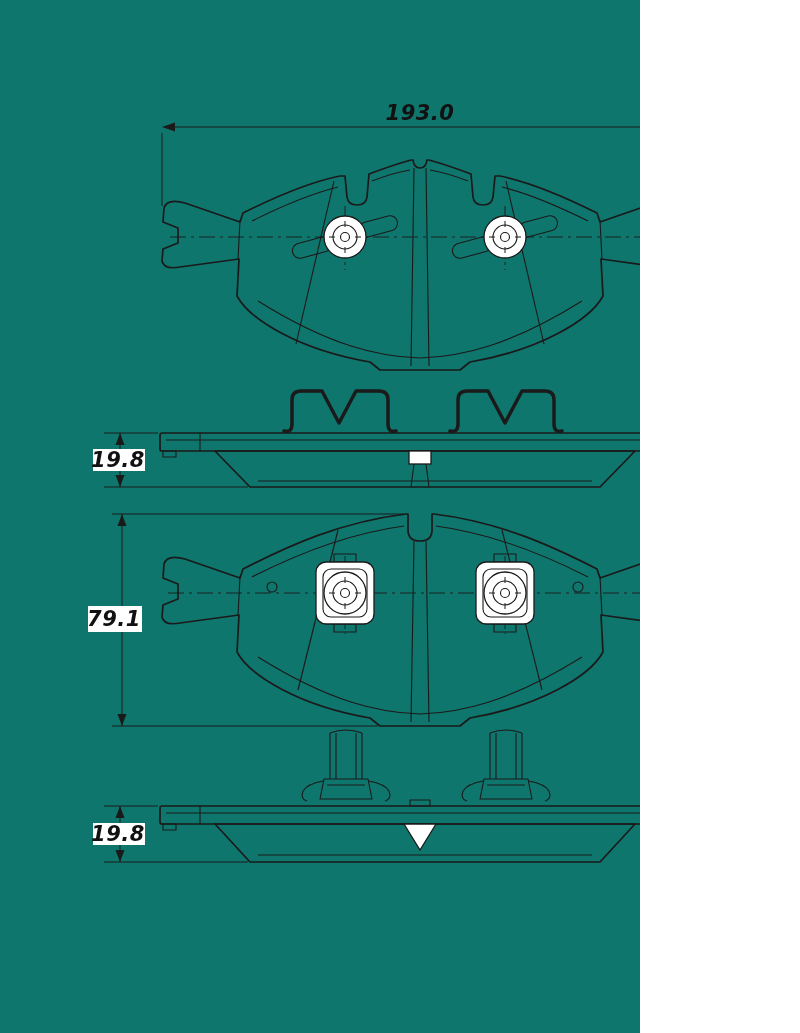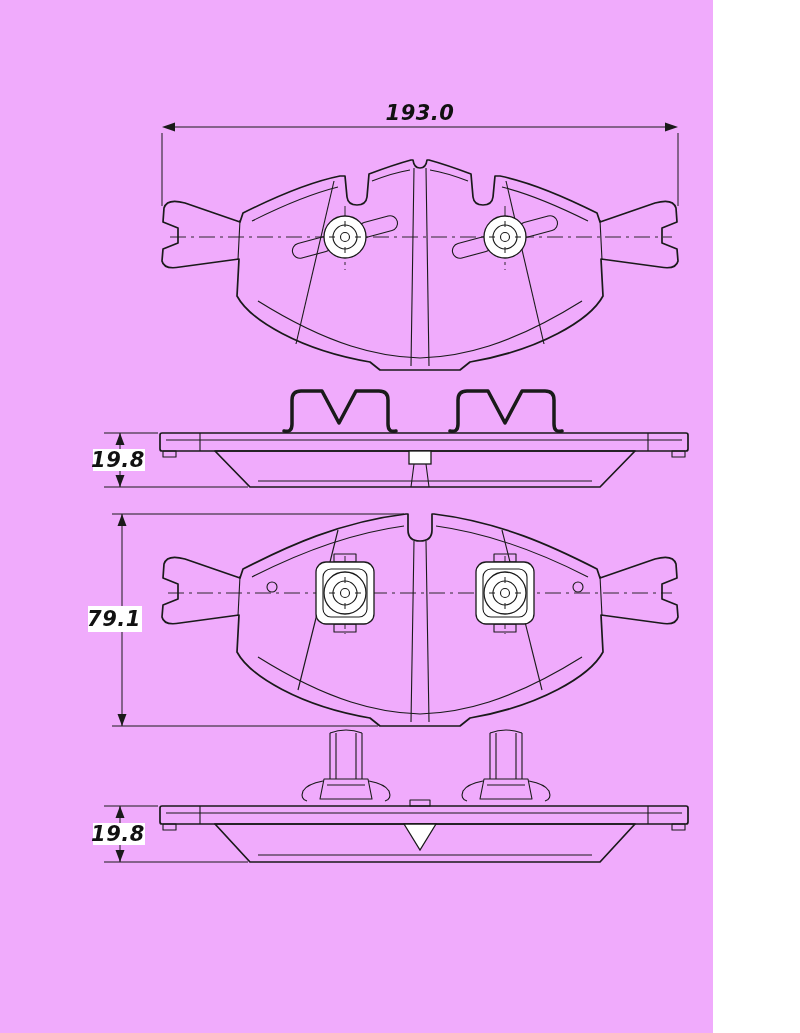--- a/index.html
+++ b/index.html
@@ -1,19 +1,19 @@
 <!DOCTYPE html>
 <html><head>
 <meta charset="utf-8">
 <style>
   html,body{margin:0;padding:0;background:#ffffff;}
   .canvas{
     position:relative;
-    width:713px;height:1033px;
-    background:#f0abfc;
+    width:640px;height:1033px;
+    background:#0f766e;
     font-family:"DejaVu Sans",sans-serif;
     overflow:hidden;
   }
   svg{position:absolute;inset:0;}
   .outline{fill:none;stroke:#1a1a1a;stroke-width:1.7;stroke-linejoin:round;}
   .detail{fill:none;stroke:#1a1a1a;stroke-width:1.1;stroke-linejoin:round;}
   .thin{fill:none;stroke:#1a1a1a;stroke-width:1;}
   .wire{fill:none;stroke:#1a1a1a;stroke-width:3.5;stroke-linecap:round;stroke-linejoin:round;}
   .centerline{fill:none;stroke:#1a1a1a;stroke-width:0.9;stroke-dasharray:16 5 3 5;}
   .centerline-v{fill:none;stroke:#1a1a1a;stroke-width:0.9;stroke-dasharray:10 4 3 4;}

